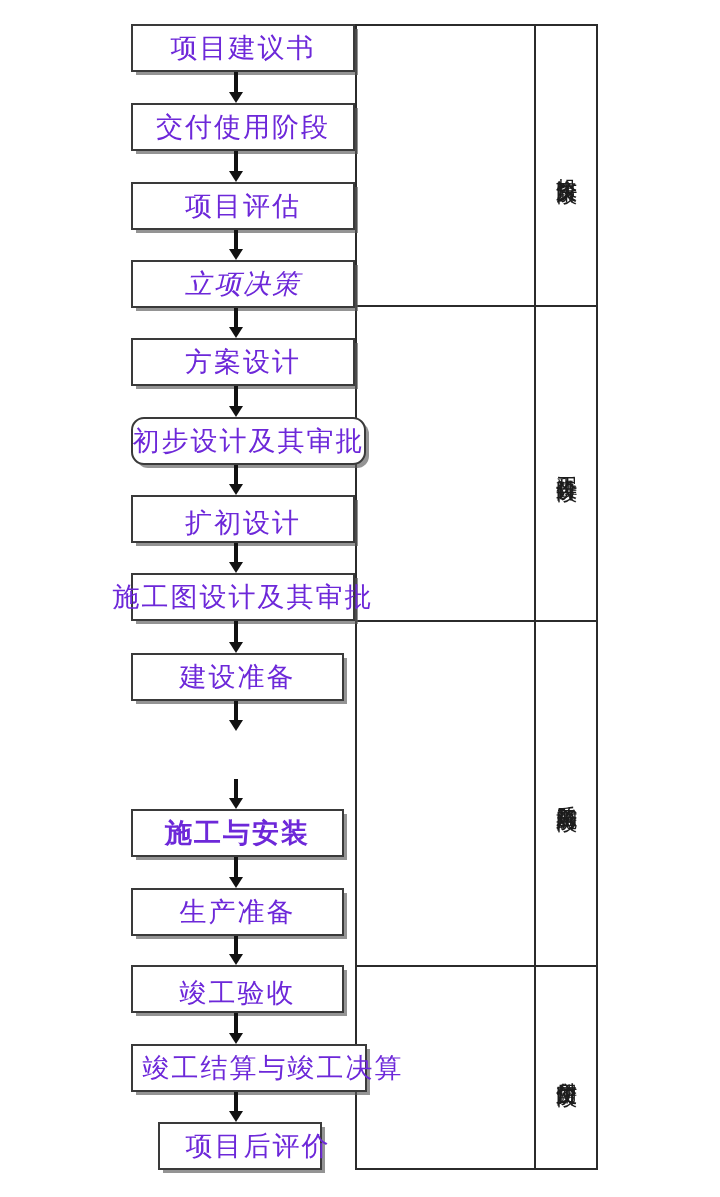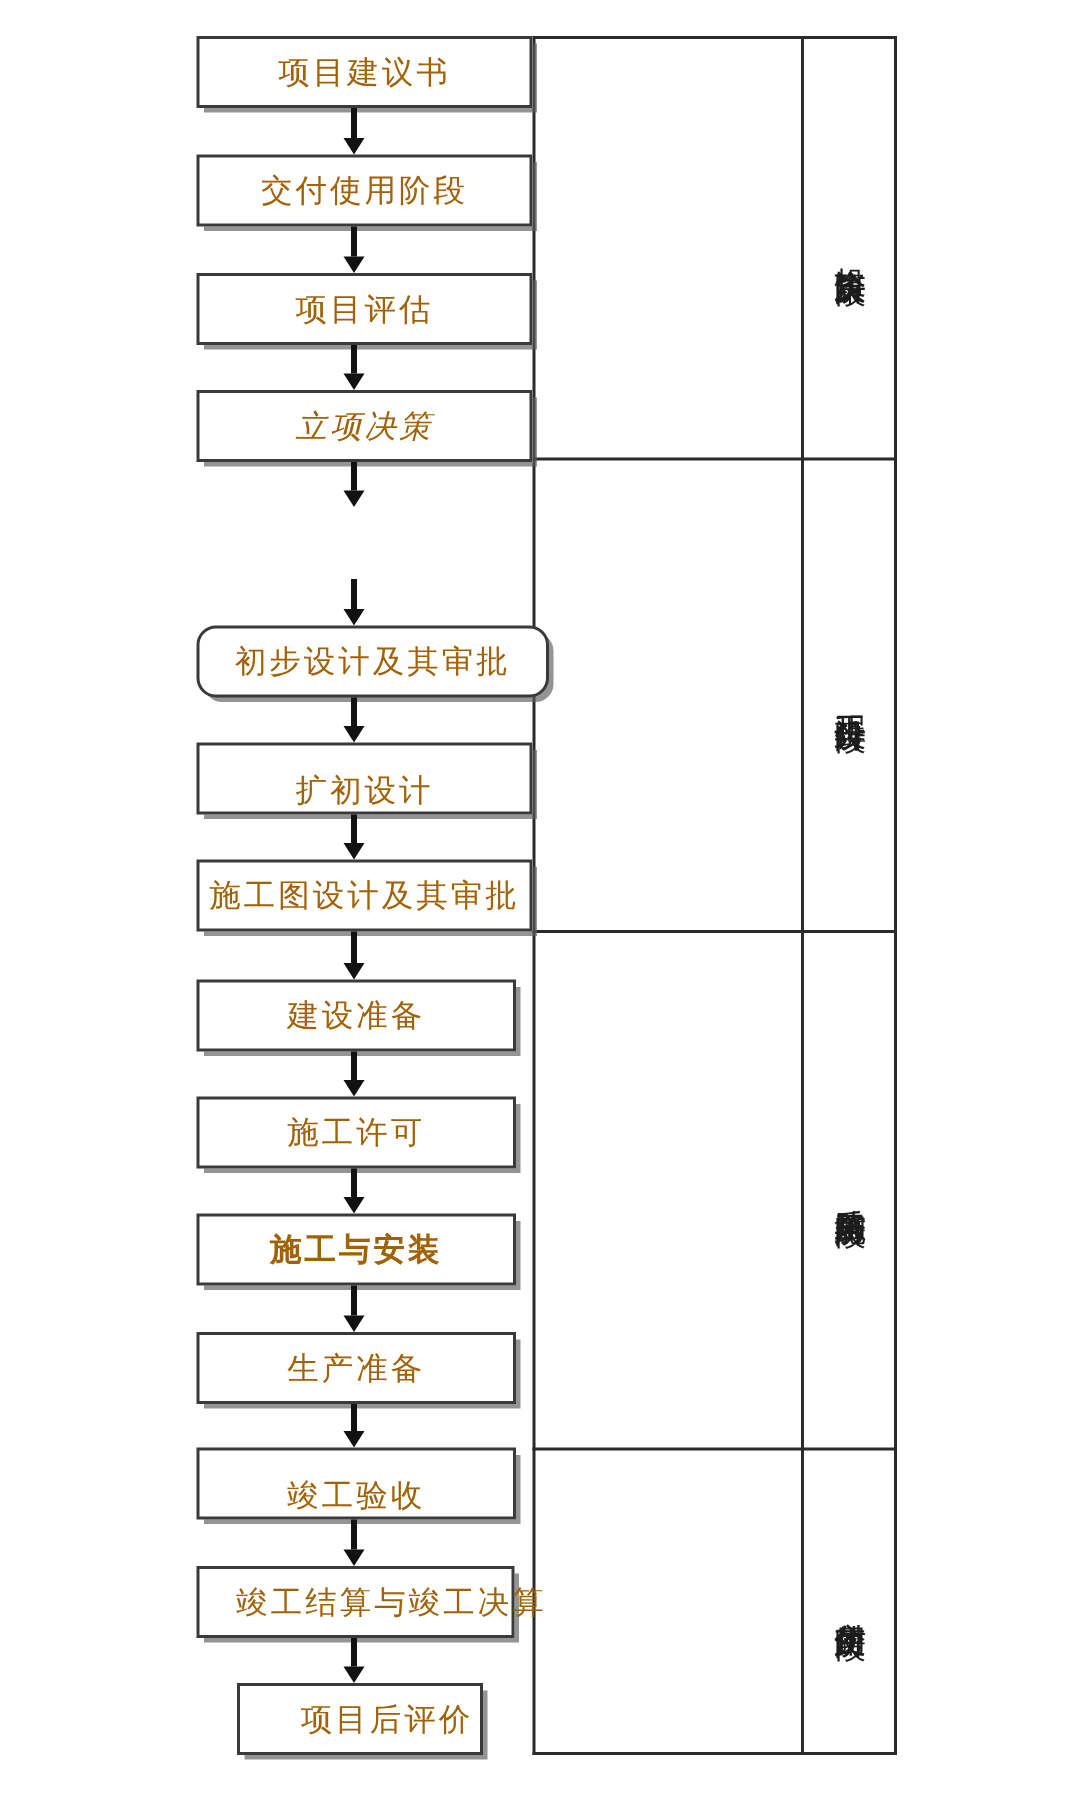--- a/index.html
+++ b/index.html
@@ -55,23 +55,23 @@
     position: absolute;
     box-sizing: border-box;
     border: 2px solid #3a3a3a;
     background: #ffffff;
     box-shadow: 4px 4px 0 -1px rgba(90,90,90,0.65);
     display: flex;
     align-items: center;
     justify-content: center;
   }
   .flow-box-label {
-    font-size: 21px;
+    font-size: 27px;
     letter-spacing: 2px;
-    color: #a16207;
+    color: #6d28d9;
     white-space: nowrap;
   }
 
   
   .arrow {
     position: absolute;
     width: 14px;
   }
   .arrow .shaft {
     position: absolute;
@@ -120,54 +120,54 @@
   </div>
 
   <div class="flow-box" style="left:131px; top:182px; width:224px; height:48px;">
     <span class="flow-box-label">项目评估</span>
   </div>
 
   <div class="flow-box" style="left:131px; top:260px; width:224px; height:48px;font-style:italic;">
     <span class="flow-box-label">立项决策</span>
   </div>
 
+  <div class="flow-box" style="left:131px; top:338px; width:224px; height:48px;">
+    <span class="flow-box-label">方案设计</span>
+  </div>
 
   <div class="flow-box" style="left:131px; top:417px; width:235px; height:48px;border-radius:13px;">
     <span class="flow-box-label">初步设计及其审批</span>
   </div>
 
   <div class="flow-box" style="left:131px; top:495px; width:224px; height:48px;align-items:flex-end;">
     <span class="flow-box-label">扩初设计</span>
   </div>
 
   <div class="flow-box" style="left:131px; top:573px; width:224px; height:48px;">
     <span class="flow-box-label">施工图设计及其审批</span>
   </div>
 
   <div class="flow-box" style="left:131px; top:653px; width:213px; height:48px;">
     <span class="flow-box-label">建设准备</span>
   </div>
 
-  <div class="flow-box" style="left:131px; top:731px; width:213px; height:48px;">
-    <span class="flow-box-label">施工许可</span>
-  </div>
 
   <div class="flow-box" style="left:131px; top:809px; width:213px; height:48px;font-weight:bold;">
     <span class="flow-box-label">施工与安装</span>
   </div>
 
   <div class="flow-box" style="left:131px; top:888px; width:213px; height:48px;">
     <span class="flow-box-label">生产准备</span>
   </div>
 
   <div class="flow-box" style="left:131px; top:965px; width:213px; height:48px;align-items:flex-end;">
     <span class="flow-box-label">竣工验收</span>
   </div>
 
-  <div class="flow-box" style="left:131px; top:1044px; width:212px; height:48px;padding-left:48px;">
+  <div class="flow-box" style="left:131px; top:1044px; width:236px; height:48px;padding-left:48px;">
     <span class="flow-box-label">竣工结算与竣工决算</span>
   </div>
 
   <div class="flow-box" style="left:158px; top:1122px; width:164px; height:48px;padding-left:36px;">
     <span class="flow-box-label">项目后评价</span>
   </div>
 
   <div class="arrow" style="left:229px; top:72px; height:31px;">
     <div class="shaft" style="height:20px;"></div>
       <div class="head"></div>

